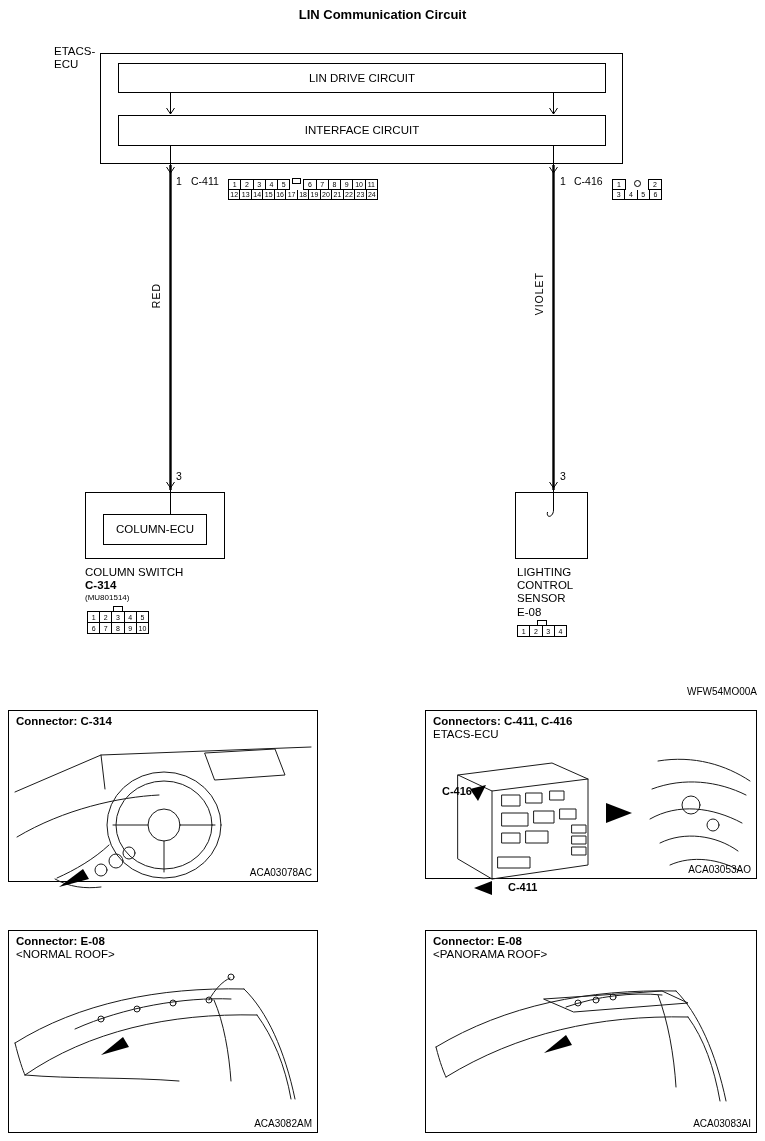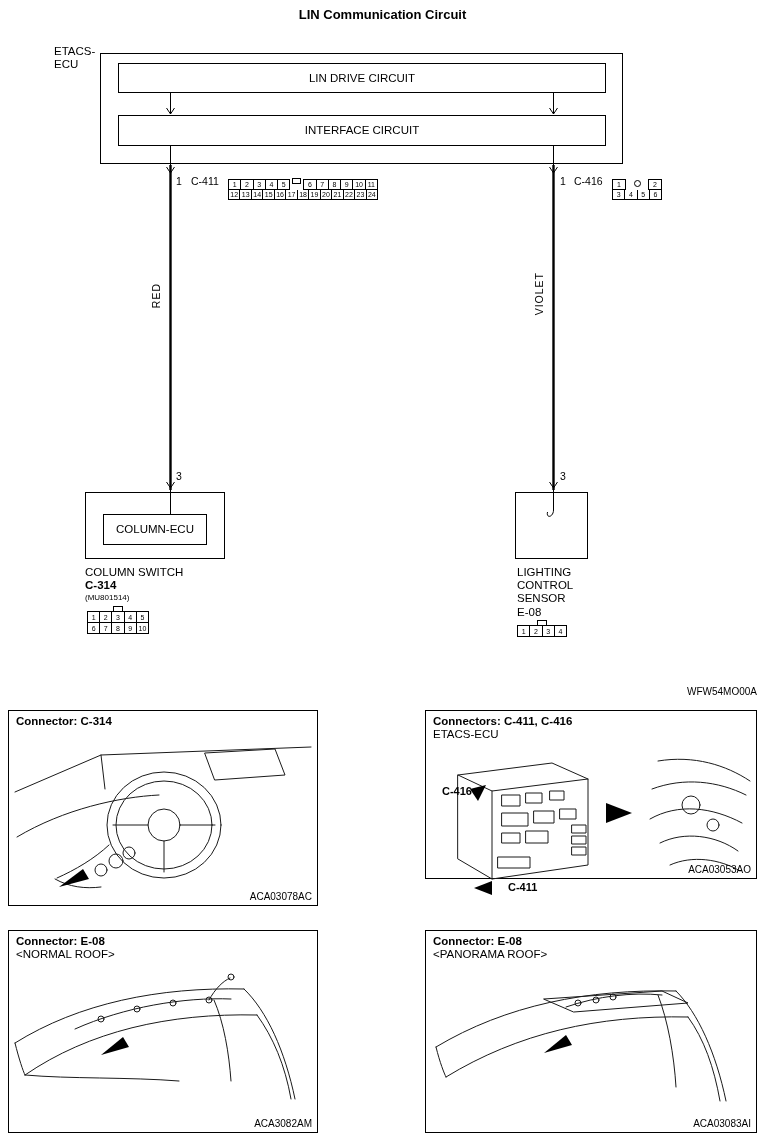--- a/index.html
+++ b/index.html
@@ -191,21 +191,21 @@
     <div class="pin-row">
         <span class="pin">1</span>
         <span class="pin">2</span>
         <span class="pin">3</span>
         <span class="pin">4</span>
       </div>
   </div>
 
   <div class="figcode">WFW54MO00A</div>
 
-  <div class="panel" style="left:8px;top:710px;width:310px;height:196px;">
+  <div class="panel" style="left:8px;top:710px;width:310px;height:172px;">
     <div class="ptitle">Connector: C-314</div>
     <svg class="pill" style="top:26px;" width="308" height="170" viewBox="0 0 308 170">
       <g class="lineart">
         <path d="M6 55 L92 18 L302 10"></path>
         <path d="M92 18 L96 52"></path>
         <path d="M196 16 L266 12 L276 38 L206 43 Z"></path>
         <path d="M8 100 C55 72 110 60 150 58"></path>
         <ellipse cx="155" cy="88" rx="57" ry="53"></ellipse>
         <ellipse cx="155" cy="88" rx="48" ry="44"></ellipse>
         <circle cx="155" cy="88" r="16"></circle>

